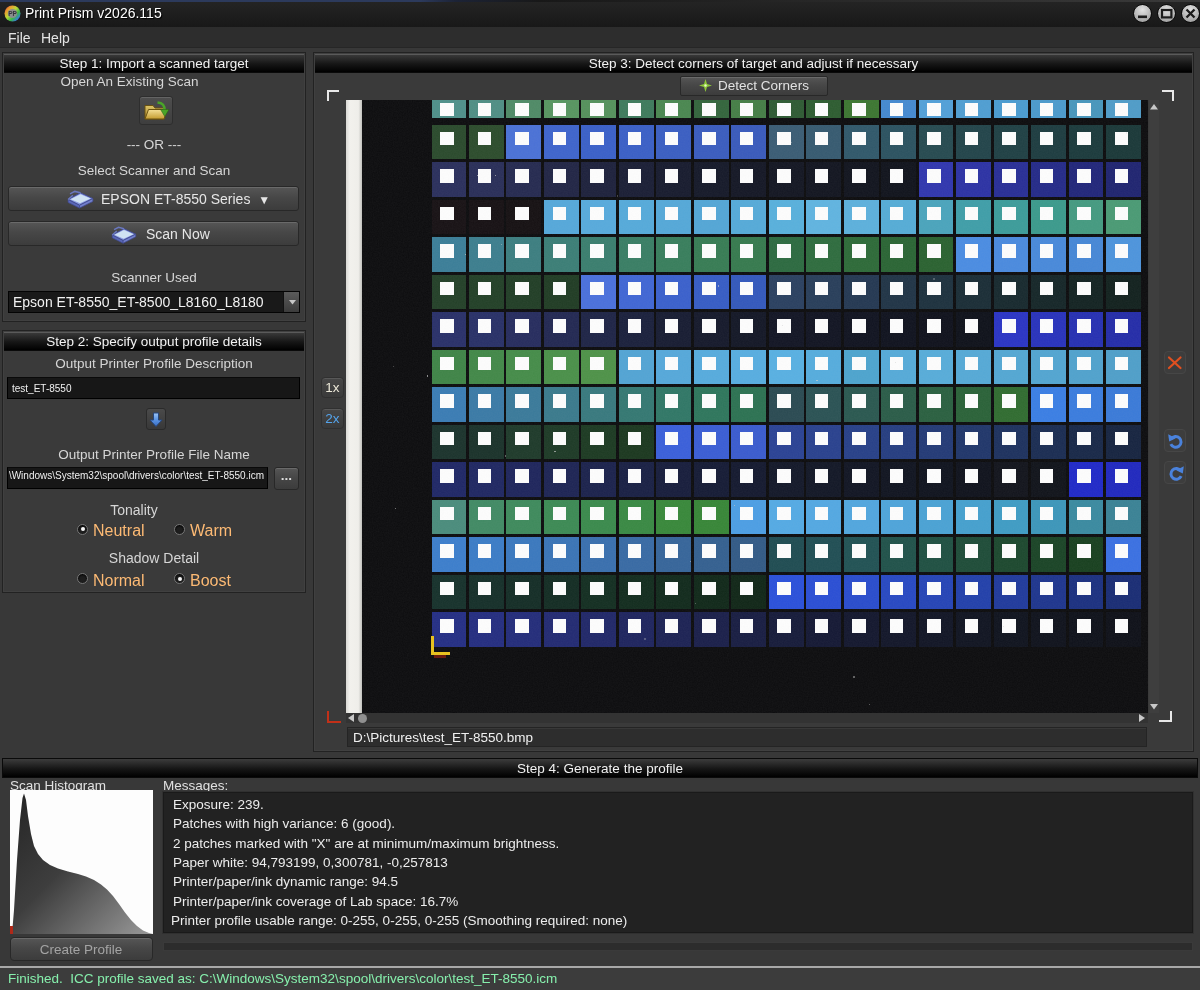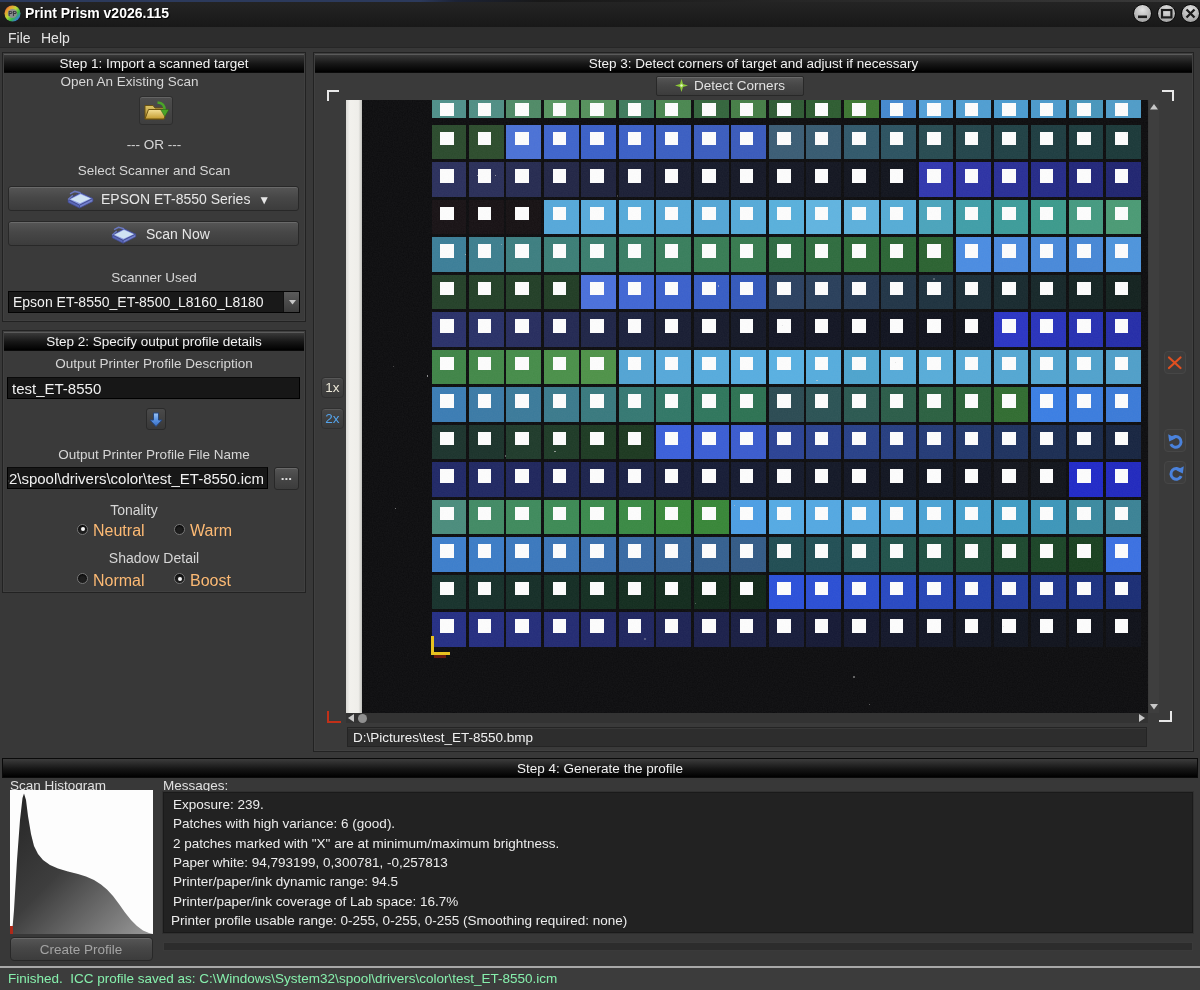--- a/index.html
+++ b/index.html
@@ -1,32 +1,32 @@
 <!DOCTYPE html>
 <html><head><meta charset="utf-8"><style>
 *{margin:0;padding:0;box-sizing:border-box}
 html,body{width:1200px;height:990px;overflow:hidden;background:#383838;
  font-family:"Liberation Sans",sans-serif;}
 #app{position:relative;width:1200px;height:990px;background:#383838;font-size:13px;color:#d4d4d4}
 .abs{position:absolute}
 .titlebar{left:0;top:0;width:1200px;height:27px;background:linear-gradient(#252525,#181818)}
 .topline{left:0;top:0;width:1200px;height:2px;background:linear-gradient(90deg,#2c3a5c 0%,#2c3a5c 35%,#1c2336 38%,#181818 45%,#2a2a2a 72%,#3a3a3a 100%)}
-.title{left:25px;top:5px;font-size:14px;font-weight:bold;color:#fff;text-shadow:1px 1px 1px #000}
+.title{left:25px;top:5px;font-size:14px;font-weight:normal;color:#fff;text-shadow:1px 1px 1px #000}
 .winbtn{width:19px;height:19px;border-radius:50%;top:3.5px;background:radial-gradient(circle at 50% 28%,#e2e2e2,#b2b2b2 62%,#909090);border:1px solid #0a0a0a}
 .menubar{left:0;top:27px;width:1200px;height:21px;background:#2d2d2d;border-bottom:1px solid #262626}
 .menubar span{position:absolute;top:3px;color:#e4e4e4;font-size:14px}
 .panel{background:#3a3a3a;border:1px solid #222;box-shadow:inset 0 0 0 1px #404040}
 .phead{position:absolute;left:1px;right:1px;top:1px;height:19px;
  background:linear-gradient(#3c3c3c,#161616 55%,#000);color:#f2f2f2;
  text-align:center;font-size:13.5px;line-height:19px;border-bottom:1px solid #0a0a0a;box-shadow:inset 0 1px 0 #5a5a5a}
 .lbl{width:100%;text-align:center;color:#d6d6d6;font-size:13.5px}
 .btn{background:linear-gradient(#565656,#474747 45%,#3c3c3c);border:1px solid #282828;border-radius:3px;
  box-shadow:inset 0 1px 0 #6a6a6a;color:#e6e6e6;display:flex;align-items:center;justify-content:center;font-size:13.5px}
 .input{background:#171717;border:1px solid #000;border-top:1px solid #0a0a0a;color:#f0f0f0;
- font-size:15px;overflow:hidden;white-space:nowrap}
+ font-size:10px;overflow:hidden;white-space:nowrap}
 .radio{width:11px;height:11px;border-radius:50%;background:#1e1e1e;border:1px solid #777;box-shadow:inset 0 1px 2px #000}
 .radio.sel::after{content:'';position:absolute;left:2.5px;top:2.5px;width:4px;height:4px;border-radius:50%;background:#f8f8f8}
 .rlbl{position:absolute;font-size:16px;color:#fdba74}
 </style></head><body>
 <div id="app">
 <div class="abs titlebar"></div>
     <div class="abs topline"></div>
 <svg class="abs" style="left:4px;top:5px" width="17" height="17">
 <defs>
         <linearGradient id="rb" x1="0" y1="0" x2="1" y2="1">
@@ -145,21 +145,21 @@
 <div class="abs radio" style="left:174px;top:523.5px"></div>
 <div class="abs rlbl" style="left:190px;top:522px">Warm</div>
 <div class="abs lbl" style="left:2px;top:549.5px;width:304px;font-size:14px">Shadow Detail</div>
 <div class="abs radio" style="left:77px;top:573px"></div>
 <div class="abs rlbl" style="left:93px;top:571.5px">Normal</div>
 <div class="abs radio sel" style="left:174px;top:573px"></div>
 <div class="abs rlbl" style="left:190px;top:571.5px">Boost</div>
     <div class="abs panel" style="left:313px;top:52px;width:881px;height:700px">
       <div class="phead">Step 3: Detect corners of target and adjust if necessary</div>
     </div>
-<div class="abs btn" style="left:656px;top:75.5px;width:148px;height:20px;border-radius:2px">
+<div class="abs btn" style="left:680px;top:75.5px;width:148px;height:20px;border-radius:2px">
 <svg width="13" height="13" style="margin-right:6px">
         <path d="M6.5,0 L8,5 L13,6.5 L8,8 L6.5,13 L5,8 L0,6.5 L5,5 z" fill="#8cc838"></path>
 <circle cx="6.5" cy="6.5" r="1.2" fill="#e8f8c8"></circle>
       </svg>
 <span style="color:#e2e2e2">Detect Corners</span>
     </div>
 <div class="abs" style="left:327px;top:90px;width:12px;height:11px;border-left:2px solid #e8e8e8;border-top:2px solid #e8e8e8"></div>
 <div class="abs" style="left:1162px;top:90px;width:12px;height:11px;border-right:2px solid #e8e8e8;border-top:2px solid #e8e8e8"></div>
 <div class="abs" style="left:327px;top:711px;width:14px;height:12px;border-left:2px solid #c23018;border-bottom:2px solid #c23018"></div>
 <div class="abs" style="left:1159px;top:711px;width:13px;height:11px;border-right:2px solid #e8e8e8;border-bottom:2px solid #e8e8e8"></div>

